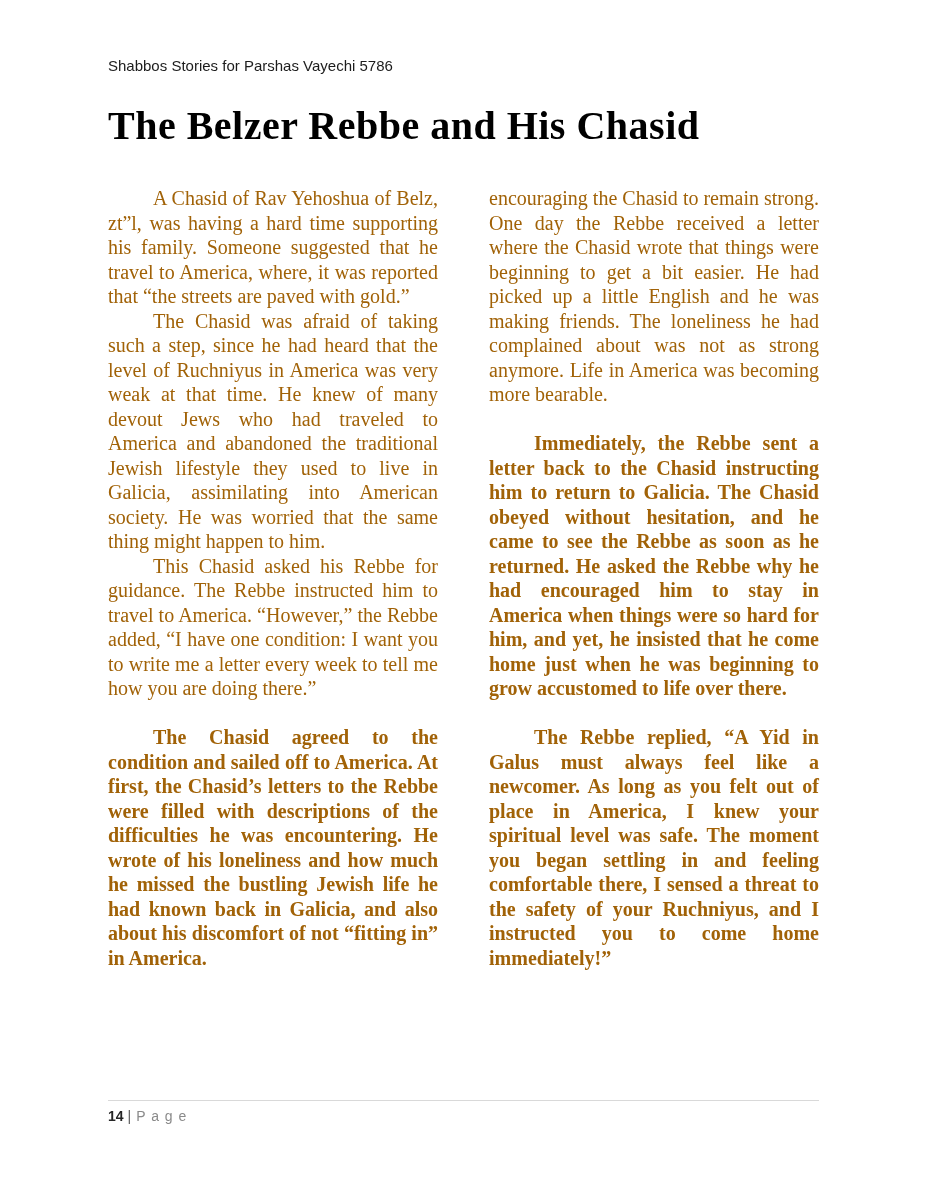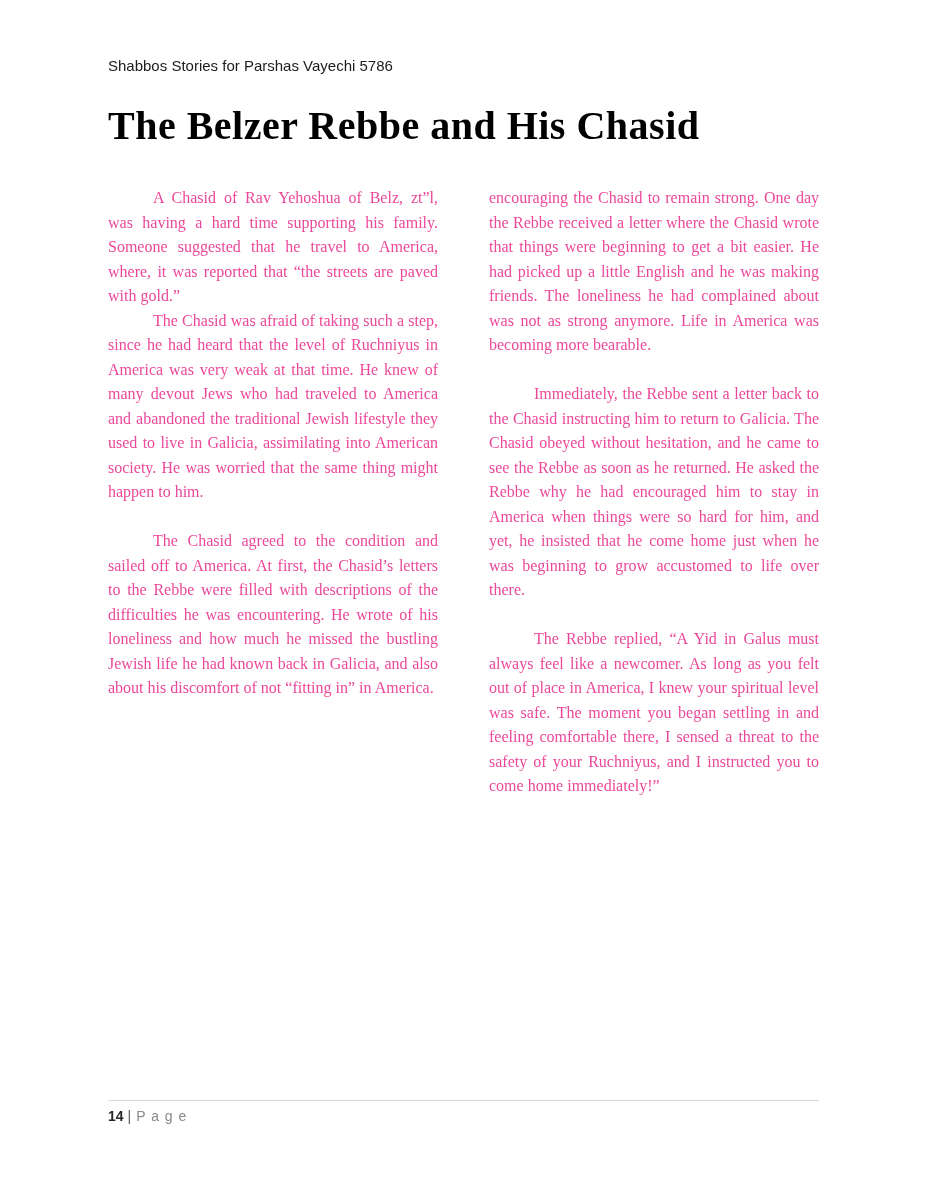--- a/index.html
+++ b/index.html
@@ -43,31 +43,31 @@
     position: absolute;
     left: 108px;
     top: 186px;
     width: 711px;
     display: flex;
     column-gap: 51px;
   }
   .col {
     width: 330px;
     font-family: "Liberation Serif", serif;
-    font-size: 16px;
+    font-size: 20px;
     line-height: 24.5px;
     text-align: justify;
-    color: #ec4899;
+    color: #a16207;
   }
   .col p {
     margin: 0;
     padding: 0;
   }
   .indent { text-indent: 45px; }
-  .gap-before { margin-top: 24.5px !important; }
+  .gap-before { margin-top: 24.5px !important; font-weight: bold; }
   .justify-last { text-align-last: justify; }
   .reprint {
     font-style: italic;
   }
   .footer-rule {
     position: absolute;
     left: 108px;
     top: 1100px;
     width: 711px;
     border-top: 1.5px solid #d9d9d9;
@@ -102,20 +102,21 @@
 
   <div class="running-header">Shabbos Stories for Parshas Vayechi 5786</div>
 
   <h1 class="doc-title">The Belzer Rebbe and His Chasid</h1>
 
   <div class="columns">
 
     <div class="col">
       <p class="indent">A Chasid of Rav Yehoshua of Belz, zt”l, was having a hard time supporting his family. Someone suggested that he travel to America, where, it was reported that “the streets are paved with gold.”</p>
       <p class="indent">The Chasid was afraid of taking such a step, since he had heard that the level of Ruchniyus in America was very weak at that time. He knew of many devout Jews who had traveled to America and abandoned the traditional Jewish lifestyle they used to live in Galicia, assimilating into American society. He was worried that the same thing might happen to him.</p>
+      <p class="indent">This Chasid asked his Rebbe for guidance. The Rebbe instructed him to travel to America. “However,” the Rebbe added, “I have one condition: I want you to write me a letter every week to tell me how you are doing there.”</p>
       <p class="indent gap-before">The Chasid agreed to the condition and sailed off to America. At first, the Chasid’s letters to the Rebbe were filled with descriptions of the difficulties he was encountering. He wrote of his loneliness and how much he missed the bustling Jewish life he had known back in Galicia, and also about his discomfort of not “fitting in” in America.</p>
     </div>
 
     <div class="col">
       <p>encouraging the Chasid to remain strong. One day the Rebbe received a letter where the Chasid wrote that things were beginning to get a bit easier. He had picked up a little English and he was making friends. The loneliness he had complained about was not as strong anymore. Life in America was becoming more bearable.</p>
       <p class="indent gap-before">Immediately, the Rebbe sent a letter back to the Chasid instructing him to return to Galicia. The Chasid obeyed without hesitation, and he came to see the Rebbe as soon as he returned. He asked the Rebbe why he had encouraged him to stay in America when things were so hard for him, and yet, he insisted that he come home just when he was beginning to grow accustomed to life over there.</p>
       <p class="indent gap-before">The Rebbe replied, “A Yid in Galus must always feel like a newcomer. As long as you felt out of place in America, I knew your spiritual level was safe. The moment you began settling in and feeling comfortable there, I sensed a threat to the safety of your Ruchniyus, and I instructed you to come home immediately!”</p>
     </div>
 
   </div>

